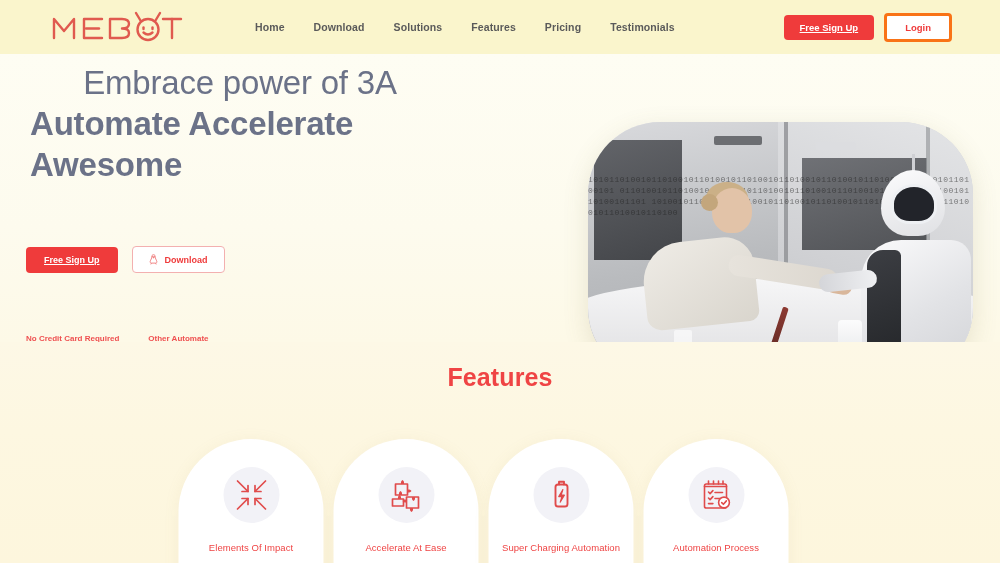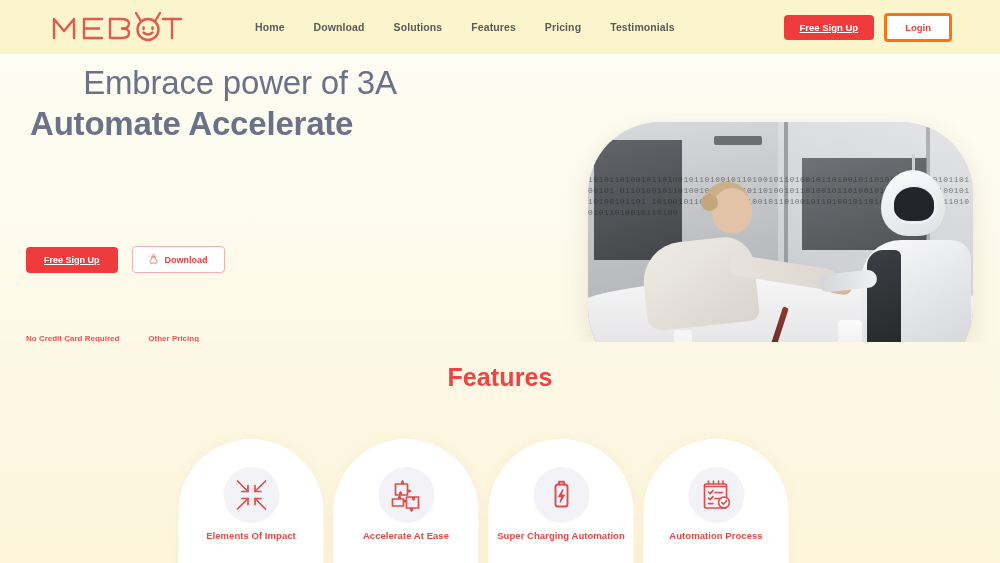--- a/index.html
+++ b/index.html
@@ -296,23 +296,23 @@
     border-radius: 50%;
     background: #f2f2f7;
     margin: 8px auto 0 auto;
     display: flex;
     align-items: center;
     justify-content: center;
   }
   .card-icon svg { display: block; }
 
   .card-title {
-    margin-top: 7px;
+    margin-top: 19px;
     font-size: 9.5px;
-    font-weight: 700;
+    font-weight: 400;
     color: #ef4444;
     letter-spacing: .05px;
     white-space: nowrap;
   }
 </style>
 </head>
 <body>
 
 <div class="header">
 
@@ -353,41 +353,42 @@
     <button class="btn-signup-top">Free Sign Up</button>
     <button class="btn-login-top">Login</button>
   </div>
 </div>
 
 <section class="hero">
 
   <h1 class="hero-title">
     <span class="ln1">Embrace power of 3A</span>
     <span class="ln2">Automate Accelerate</span>
+    <span class="ln3">Awesome</span>
   </h1>
 
   <div class="hero-cta">
     <button class="btn-signup-hero">Free Sign Up</button>
     <button class="btn-download-hero">
       <svg width="9" height="11" viewBox="0 0 9 11">
         <g fill="none" stroke="#ef7a7a" stroke-width="0.9" stroke-linejoin="round">
           <path d="M4.5 0.7 C3.2 0.7 2.7 1.8 2.8 2.9 C2.9 4.2 1.6 5.9 1.2 7.3 C0.9 8.4 1.5 9.1 2.3 9.1 L6.7 9.1 C7.5 9.1 8.1 8.4 7.8 7.3 C7.4 5.9 6.1 4.2 6.2 2.9 C6.3 1.8 5.8 0.7 4.5 0.7 Z"></path>
           <circle cx="3.8" cy="2.6" r="0.35" fill="#ef7a7a"></circle>
           <circle cx="5.2" cy="2.6" r="0.35" fill="#ef7a7a"></circle>
           <path d="M3.9 3.5 L4.5 4.1 L5.1 3.5 Z" fill="#ef7a7a"></path>
           <path d="M2.5 9.1 L1.8 10.4 M6.5 9.1 L7.2 10.4"></path>
         </g>
       </svg>
       <span>Download</span>
     </button>
   </div>
 
   <div class="hero-subline">
     <span>No Credit Card Required</span>
-    <span class="releases">Other Pricing</span>
+    <span class="releases">Other Automate</span>
   </div>
 
   <div class="hero-img-wrap">
     <div class="hero-photo">
       <div class="ph-glass-l"></div>
       <div class="ph-glass-r"></div>
       <div class="ph-dark-l"></div>
       <div class="ph-dark-r"></div>
       <div class="ph-mullion-1"></div>
       <div class="ph-mullion-2"></div>

